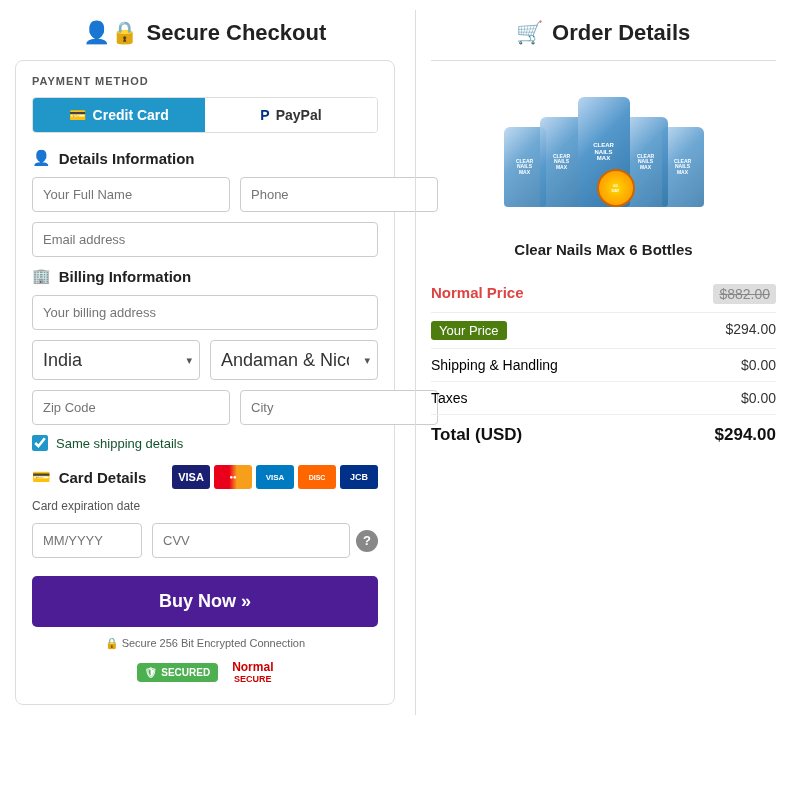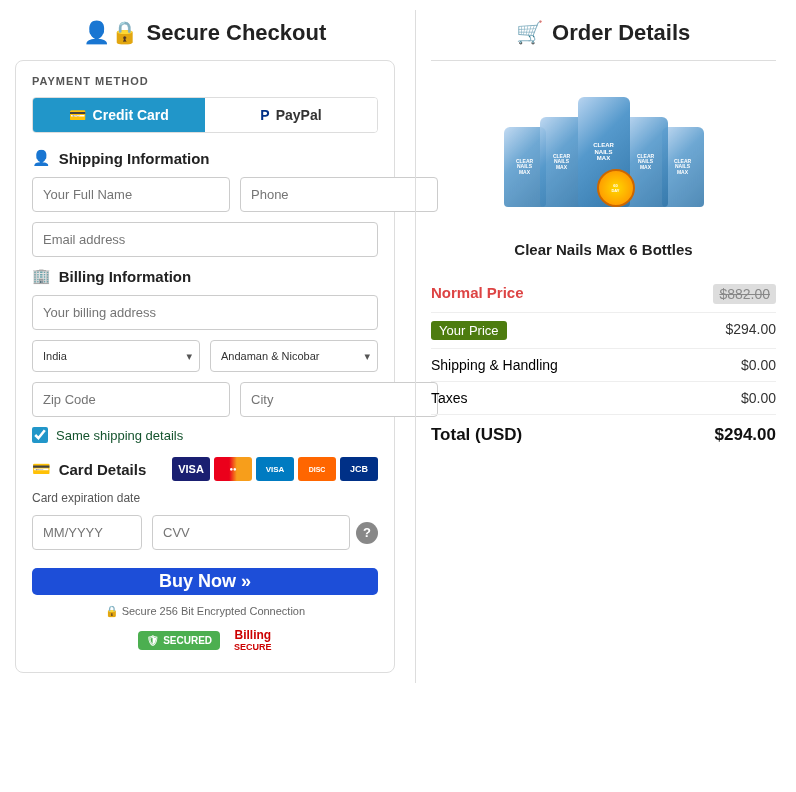--- a/index.html
+++ b/index.html
@@ -103,21 +103,21 @@
       position: relative;
       flex: 1;
     }
     .select-wrap select {
       appearance: none;
       -webkit-appearance: none;
       width: 100%;
       border: 1px solid #ccc;
       border-radius: 4px;
       padding: 9px 28px 9px 10px;
-      font-size: 11px;
+      font-size: 18px;
       color: #333;
       background: #fff;
       cursor: pointer;
     }
     .select-wrap .chevron {
       position: absolute;
       right: 8px;
       top: 50%;
       transform: translateY(-50%);
       pointer-events: none;
@@ -196,25 +196,25 @@
       display: flex;
       align-items: center;
       justify-content: center;
       font-size: 13px;
       font-weight: bold;
       cursor: pointer;
       flex-shrink: 0;
     }
     .buy-btn {
       width: 100%;
-      background: #1d4ed8;
+      background: #4c1d95;
       color: #fff;
       border: none;
       border-radius: 5px;
-      padding: 3px;
+      padding: 15px;
       font-size: 18px;
       font-weight: bold;
       cursor: pointer;
       margin-top: 18px;
       margin-bottom: 10px;
     }
     .secure-note {
       text-align: center;
       font-size: 11px;
       color: #666;
@@ -398,21 +398,21 @@
         </button>
         <button class="tab-btn inactive">
           <span style="font-weight:bold;color:#003087;">P</span>
           <span>PayPal</span>
         </button>
       </div>
 
       
       <div class="section-title">
         <span>👤</span>
-        <span>Shipping Information</span>
+        <span>Details Information</span>
       </div>
       <div class="form-row">
         <input class="form-input" type="text" placeholder="Your Full Name" style="">
         <input class="form-input" type="text" placeholder="Phone" style="">
       </div>
       <div class="form-row">
         <input class="form-input full" type="email" placeholder="Email address" style="">
       </div>
 
       
@@ -477,21 +477,21 @@
       
       <div class="secure-note">🔒 Secure 256 Bit Encrypted Connection</div>
 
       
       <div class="security-badges">
         <div class="badge-secured">
           <span>🛡</span>
           <span>SECURED</span>
         </div>
         <div class="badge-mcafee">
-          <span style="font-size:12px;font-weight:bold;color:#c00;">Billing</span>
+          <span style="font-size:12px;font-weight:bold;color:#c00;">Normal</span>
           <span>SECURE</span>
         </div>
       </div>
     </div>
   </div>
 
   <div class="divider"></div>
 
   <div class="right-col">
     <div class="right-header">

